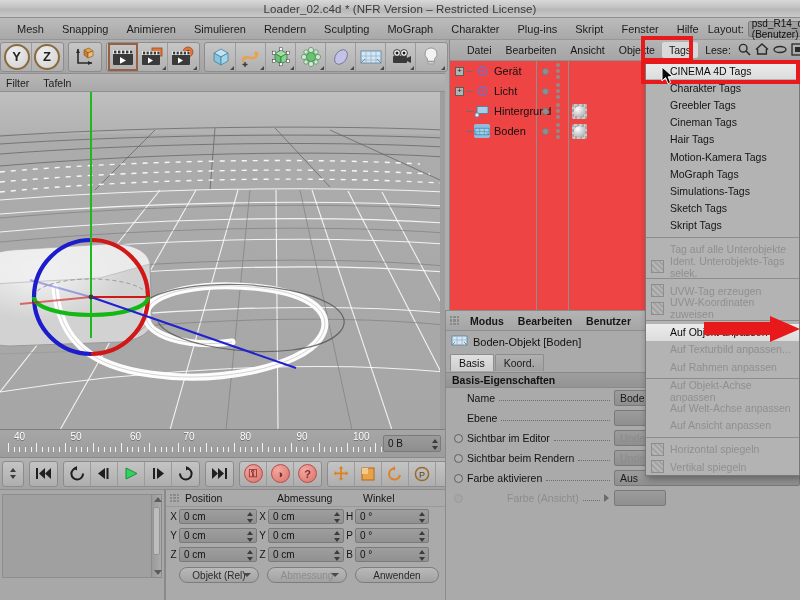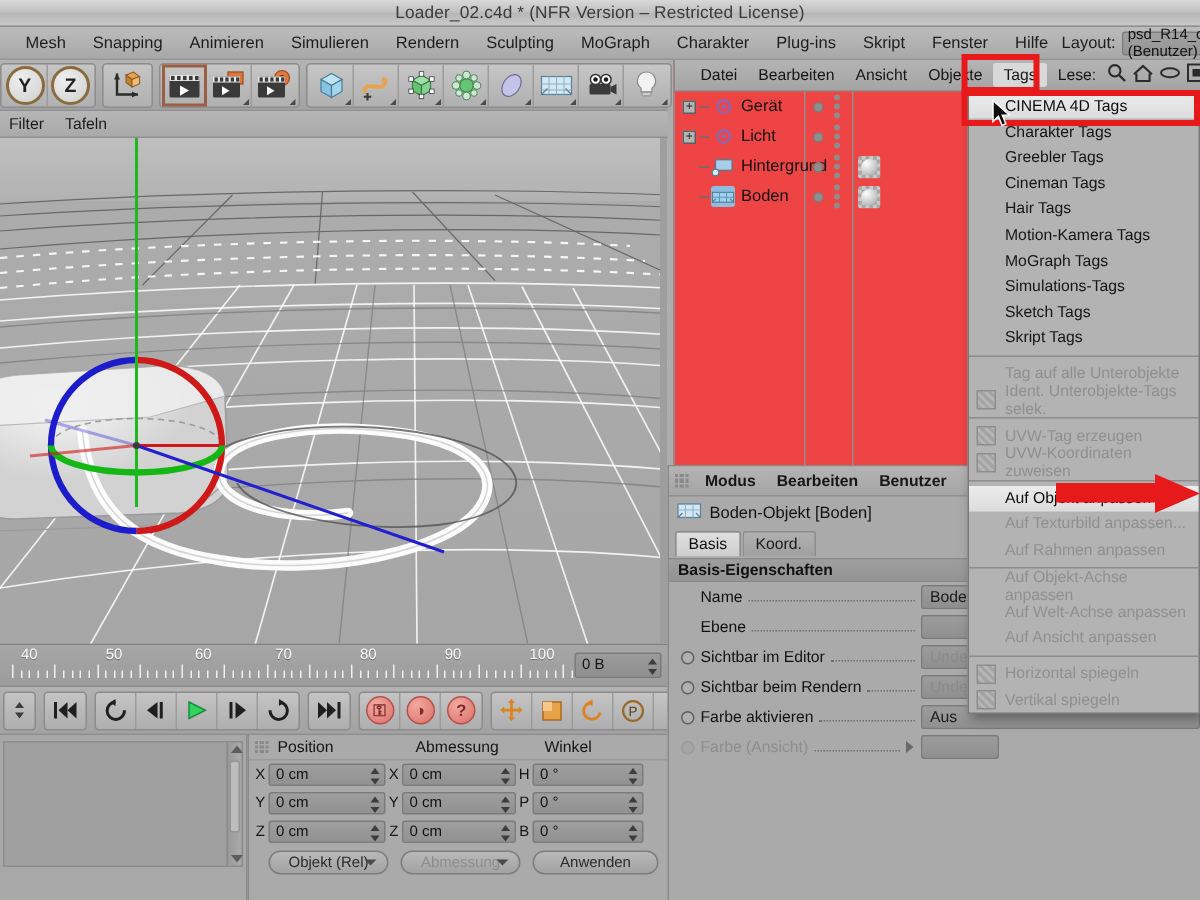--- a/index.html
+++ b/index.html
@@ -175,21 +175,21 @@
   .amtab { font-size:10.5px; padding:2px 8px; background:linear-gradient(to bottom,#b0b0b0,#a0a0a0);
            border:1px solid #8d8d8d; border-bottom:none; border-radius:2px 2px 0 0; color:#1a1a1a;}
   .amtab.on { background:linear-gradient(to bottom,#e0e0e0,#cecece); color:#0e0e0e;}
   .amsect { height:16px; background:linear-gradient(to bottom,#9e9e9e,#949494);
             border-top:1px solid #8a8a8a; border-bottom:1px solid #8a8a8a;
             display:flex;align-items:center;padding-left:6px; font-size:10.5px;font-weight:bold;color:#111;}
   .amrow { height:20px; display:flex; align-items:center; padding-left:8px; }
   .amradio{width:9px;height:9px;border-radius:50%;border:1px solid #5e5e5e;background:#b0b0b0;margin-right:4px;}
   .amradio.dis{border-color:#9a9a9a;background:#a6a6a6;}
   .amlbl { font-size:10.5px; color:#111; }
-  .amlbl.dis{color:#8d8d8d;}
+  .amlbl.dis{color:#8d8d8d;margin-left:40px;}
   .dotfill{flex:1;border-bottom:1px dotted #6f6f6f;margin:0 4px 3px 4px;height:8px;}
   .amfield { height:16px; background:linear-gradient(to bottom,#9c9c9c,#8f8f8f);
              border:1px solid #7a7a7a;border-radius:2px;font-size:10.5px;color:#1a1a1a;
              display:flex;align-items:center;padding-left:5px;}
   .amfield.undef{color:#8b8b8b;}
   .amarrow{width:0;height:0;border-top:4px solid transparent;border-bottom:4px solid transparent;border-left:5px solid #6a6a6a;margin-right:5px;}
 
   
   .tagsmenu { position:absolute; left:645px; top:62px; width:155px;
       background:#b3b3b3; border:1px solid #787878; border-top:none;

